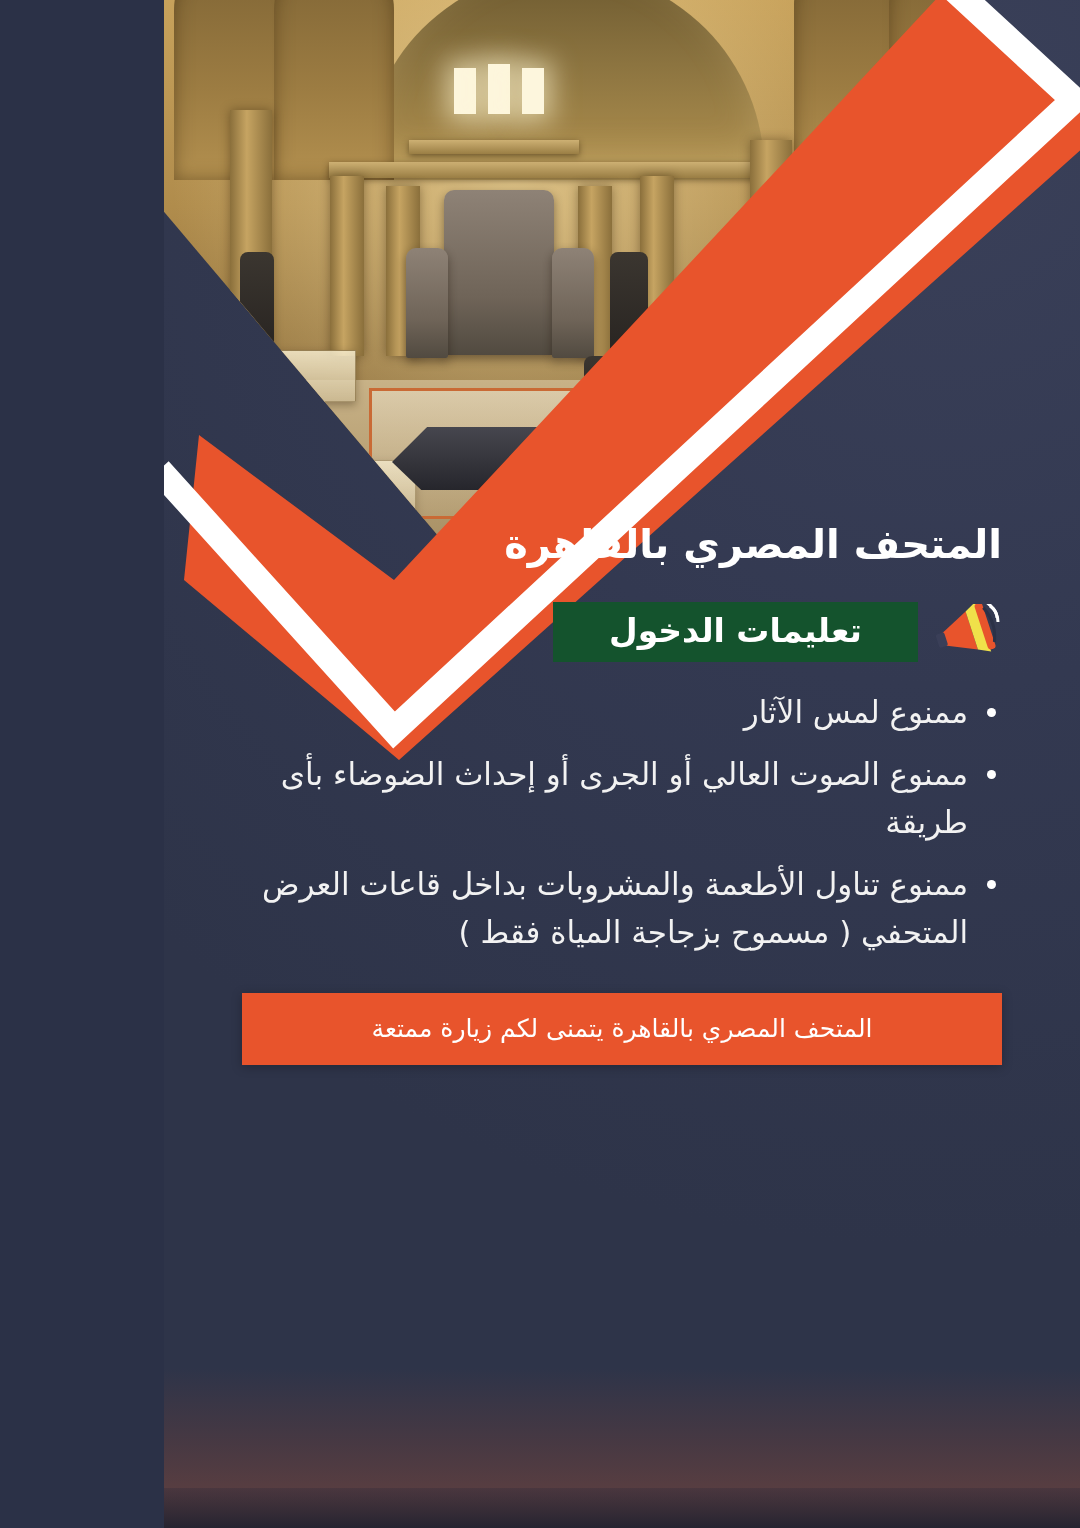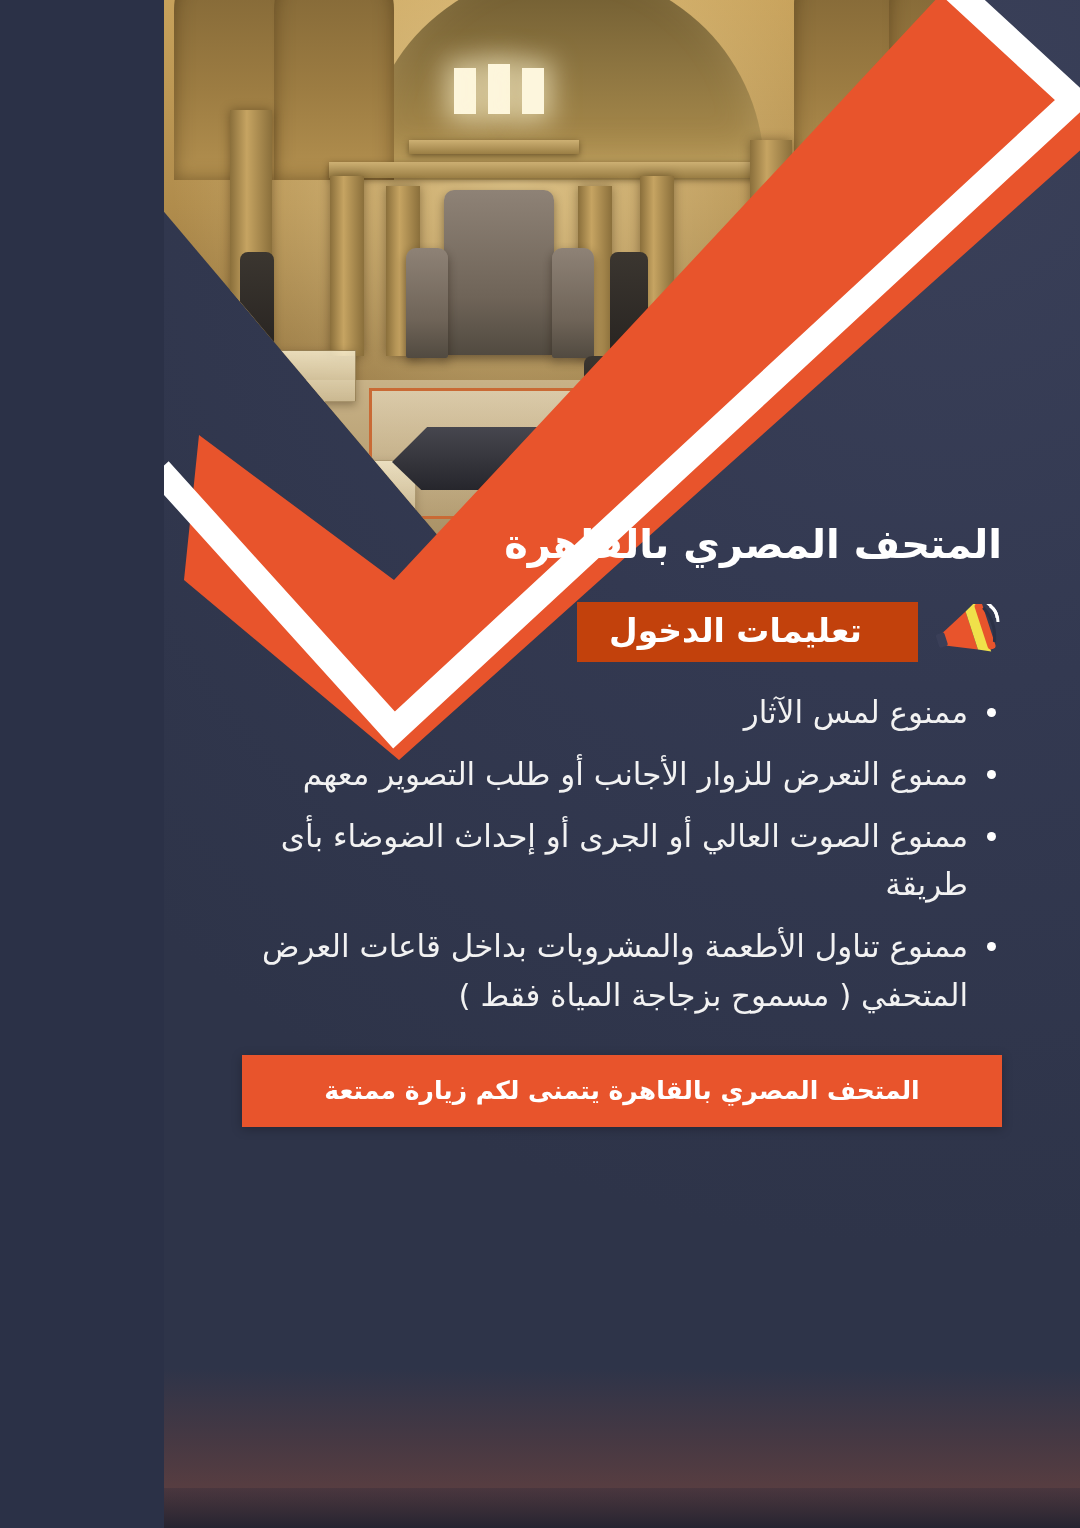--- a/index.html
+++ b/index.html
@@ -184,25 +184,25 @@
   }
 
   .section-row {
     display: flex;
     align-items: center;
     justify-content: flex-start;
     gap: 14px;
     margin-bottom: 26px;
   }
   .section-badge {
-    background: #c2410c;
+    background: #14532d;
     color: #ffffff;
     font-size: 33px;
     font-weight: bold;
-    padding: 11px 56px 13px 32px;
+    padding: 11px 56px 13px 56px;
     line-height: 1.1;
     white-space: nowrap;
   }
   .megaphone {
     width: 70px;
     height: 56px;
     flex: 0 0 auto;
   }
 
   .rules {
@@ -228,21 +228,21 @@
     height: 9px;
     background: #ffffff;
     border-radius: 50%;
   }
 
   .footer-banner {
     margin-top: 36px;
     background: #e8542c;
     color: #ffffff;
     font-size: 25px;
-    font-weight: bold;
+    font-weight: normal;
     text-align: center;
     padding: 20px 18px;
     line-height: 1.3;
     box-shadow: 0 2px 10px rgba(0,0,0,0.25);
   }
 </style>
 </head>
 <body>
 
 <div class="poster">
@@ -319,21 +319,20 @@
           <path d="M58 10 q8 18 0 36" stroke="#2b3147" stroke-width="3" fill="none"></path>
         </g>
         <path d="M58 2 q7 5 7 12" stroke="#ffffff" stroke-width="3" fill="none"></path>
         <path d="M54 -2 q12 8 12 20" stroke="#ffffff" stroke-width="3" fill="none"></path>
       </svg>
       <div class="section-badge">تعليمات الدخول</div>
     </div>
 
     <ul class="rules">
       <li class="rule">ممنوع لمس الآثار</li>
-      <li class="rule">ممنوع التعرض للزوار الأجانب أو طلب التصوير معهم</li>
       <li class="rule">ممنوع الصوت العالي أو الجرى أو إحداث الضوضاء بأى طريقة</li>
       <li class="rule">ممنوع تناول الأطعمة والمشروبات بداخل قاعات العرض المتحفي  ( مسموح بزجاجة المياة فقط )</li>
     </ul>
 
     <div class="footer-banner">المتحف المصري بالقاهرة يتمنى لكم زيارة ممتعة</div>
   </div>
 
   <div class="bg-bottom-glow"></div>
   <div class="bg-bottom-bar"></div>
 </div>

